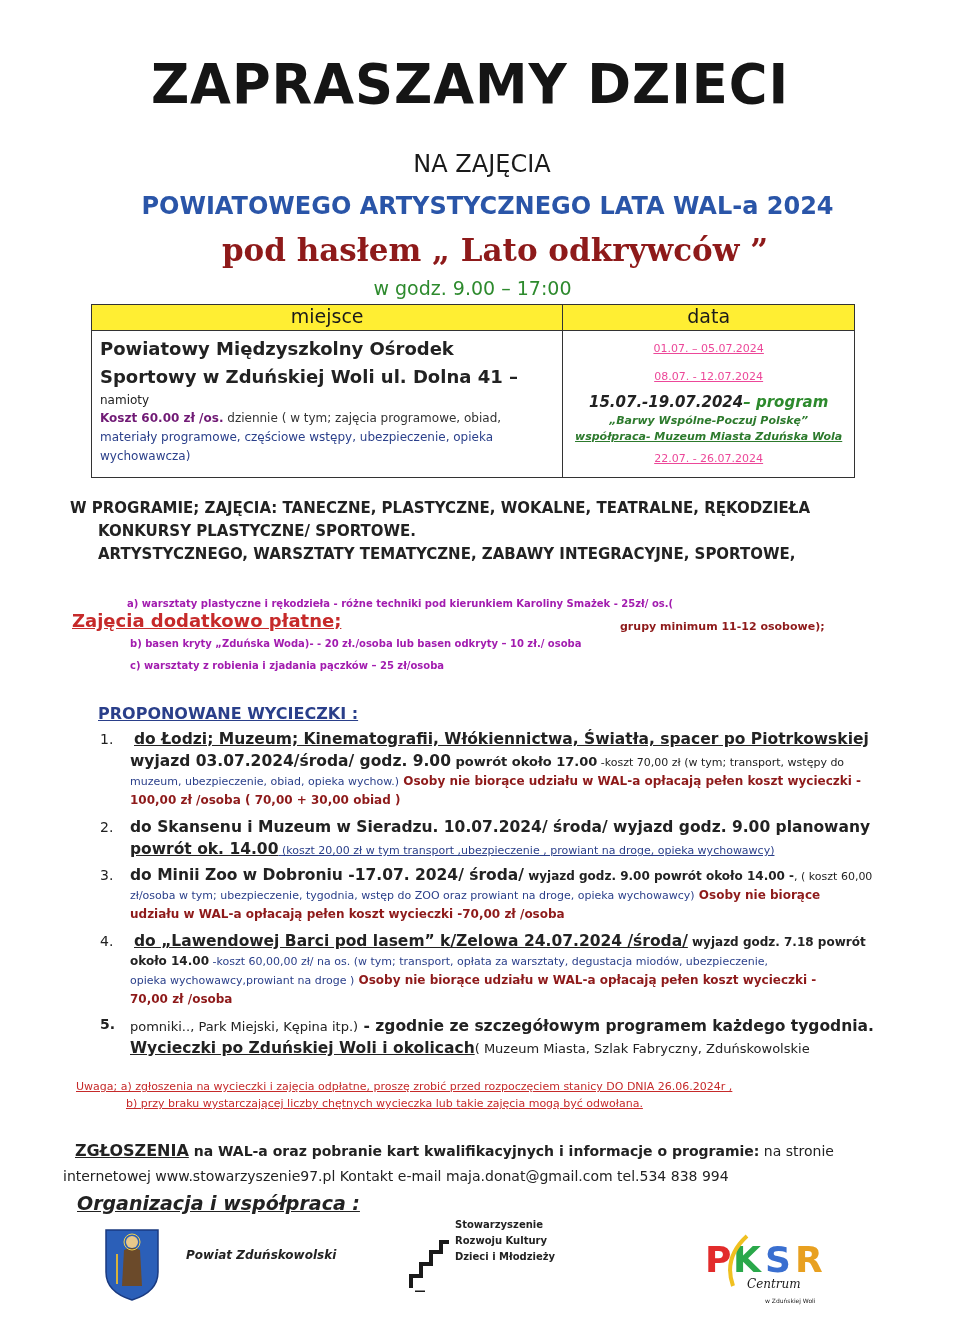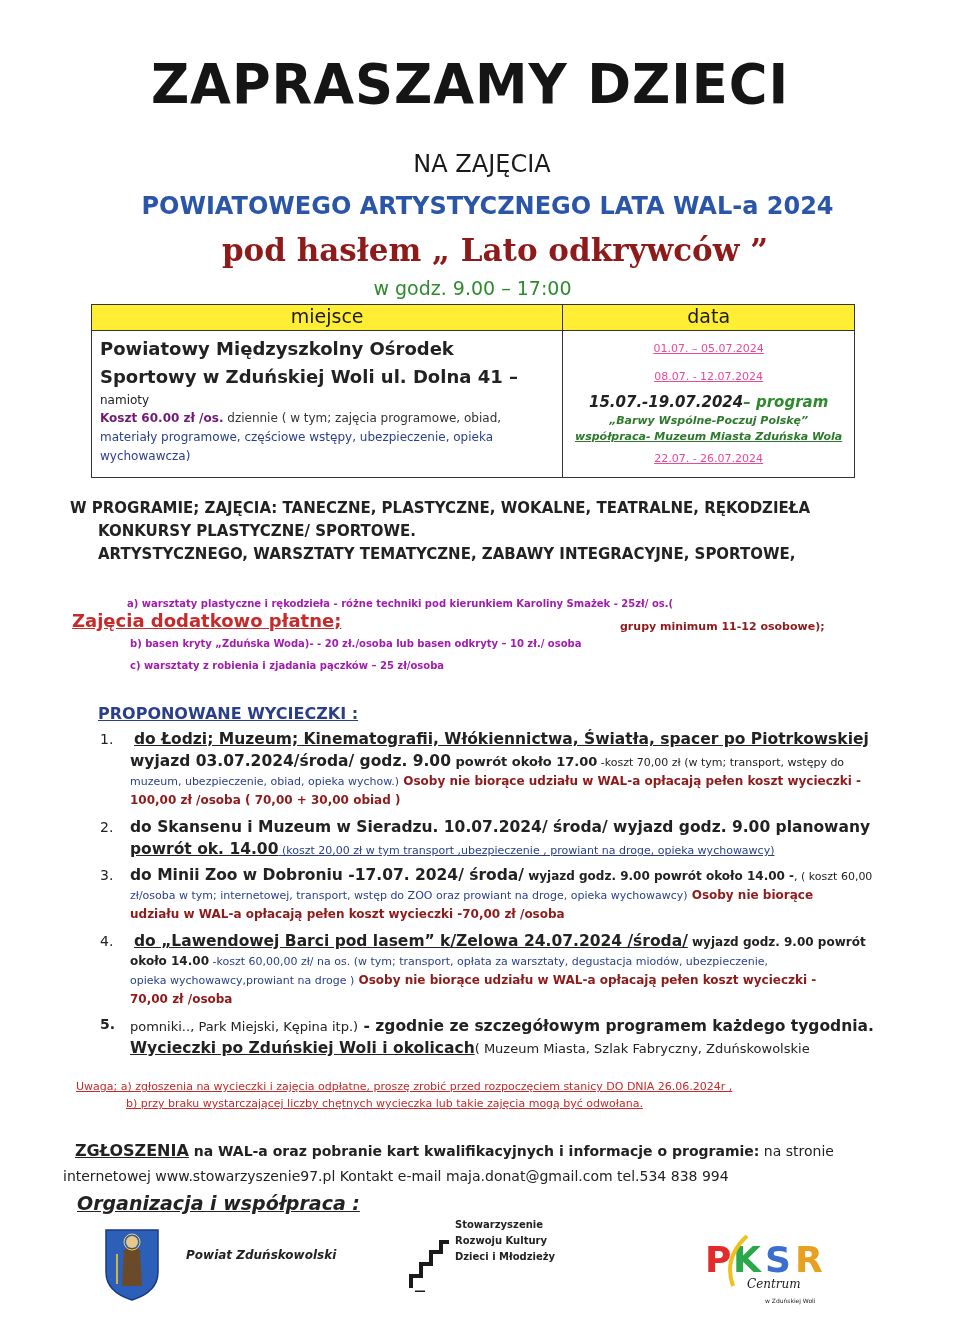--- a/index.html
+++ b/index.html
@@ -131,29 +131,29 @@
   <div class="body">
     <div class="t-big">do Skansenu i Muzeum w Sieradzu. 10.07.2024/ środa/ wyjazd godz. 9.00 planowany</div>
     <div><span class="t-big und">powrót ok. 14.00</span><span class="t-sm und"> (koszt  20,00 zł w tym transport ,ubezpieczenie , prowiant na droge, opieka wychowawcy)</span></div>
   </div>
 </div>
 
 <div class="abs trip" style="top:864px;">
   <span class="num" style="top:3px;">3.</span>
   <div class="body">
     <div><span class="t-big">do Minii Zoo w Dobroniu -17.07. 2024/ środa/</span><span class="t-med" style="font-size:12px"> wyjazd godz. 9.00 powrót około 14.00 -</span><span class="t-sm" style="color:#222">, ( koszt 60,00</span></div>
-    <div><span class="t-sm">zł/osoba w tym; internetowej, transport, wstęp do ZOO oraz prowiant na droge, opieka wychowawcy)</span><span class="t-red">  Osoby nie biorące</span></div>
+    <div><span class="t-sm">zł/osoba w tym; ubezpieczenie, tygodnia, wstęp do ZOO oraz prowiant na droge, opieka wychowawcy)</span><span class="t-red">  Osoby nie biorące</span></div>
     <div class="t-red">udziału w WAL-a  opłacają pełen koszt  wycieczki -70,00 zł /osoba</div>
   </div>
 </div>
 
 <div class="abs trip" style="top:930px;">
   <span class="num" style="top:3px;">4.</span>
   <div class="body">
-    <div><span class="t-big und" style="padding-left:4px;">do „Lawendowej Barci pod lasem” k/Zelowa 24.07.2024 /środa/</span><span class="t-med" style="font-size:12px"> wyjazd godz. 9.00 powrót</span></div>
+    <div><span class="t-big und" style="padding-left:4px;">do „Lawendowej Barci pod lasem” k/Zelowa 24.07.2024 /środa/</span><span class="t-med" style="font-size:12px"> wyjazd godz. 7.18 powrót</span></div>
     <div><span class="t-med" style="font-size:12px">około 14.00</span><span class="t-sm"> -koszt  60,00,00 zł/ na os. (w tym; transport, opłata za warsztaty, degustacja miodów, ubezpieczenie,</span></div>
     <div><span class="t-sm">opieka wychowawcy,prowiant na droge )</span><span class="t-red"> Osoby nie biorące udziału w WAL-a  opłacają pełen koszt  wycieczki -</span></div>
     <div class="t-red">70,00 zł /osoba</div>
   </div>
 </div>
 
 <div class="abs trip" style="top:1013px;">
   <span class="num t-big" style="top:0;">5.</span>
   <div class="body">
     <div style="margin-top:2px;"><span style="font-size:13px">pomniki.., Park Miejski, Kępina itp.)</span><span class="t-big"> - zgodnie ze szczegółowym programem każdego tygodnia.</span></div>

